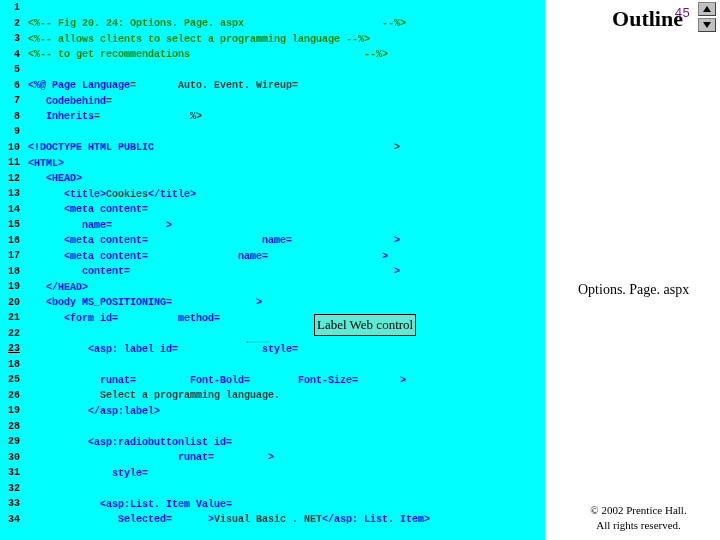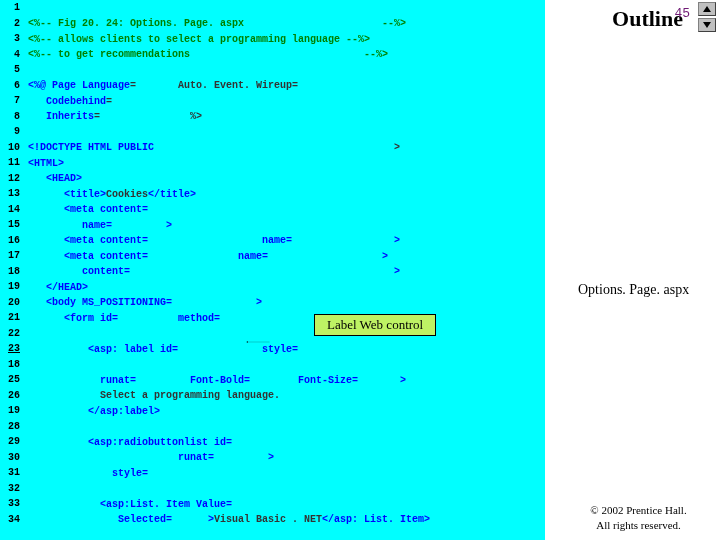--- a/index.html
+++ b/index.html
@@ -98,23 +98,23 @@
       width: 100%;
       text-align: center;
       font-family: "Times New Roman", serif;
       font-size: 11px;
       line-height: 1.3;
     }
     .callout-box {
       position: absolute;
       top: 314px;
       left: 314px;
-      background: #bef264;
+      background: #5eead4;
       border: 1px solid #000;
-      padding: 2px 12px;
+      padding: 2px 2px;
       font-family: "Times New Roman", serif;
       font-size: 13px;
       z-index: 10;
     }
     .callout-arrow {
       position: absolute;
       top: 341px;
       left: 200px;
       width: 116px;
       height: 2px;

